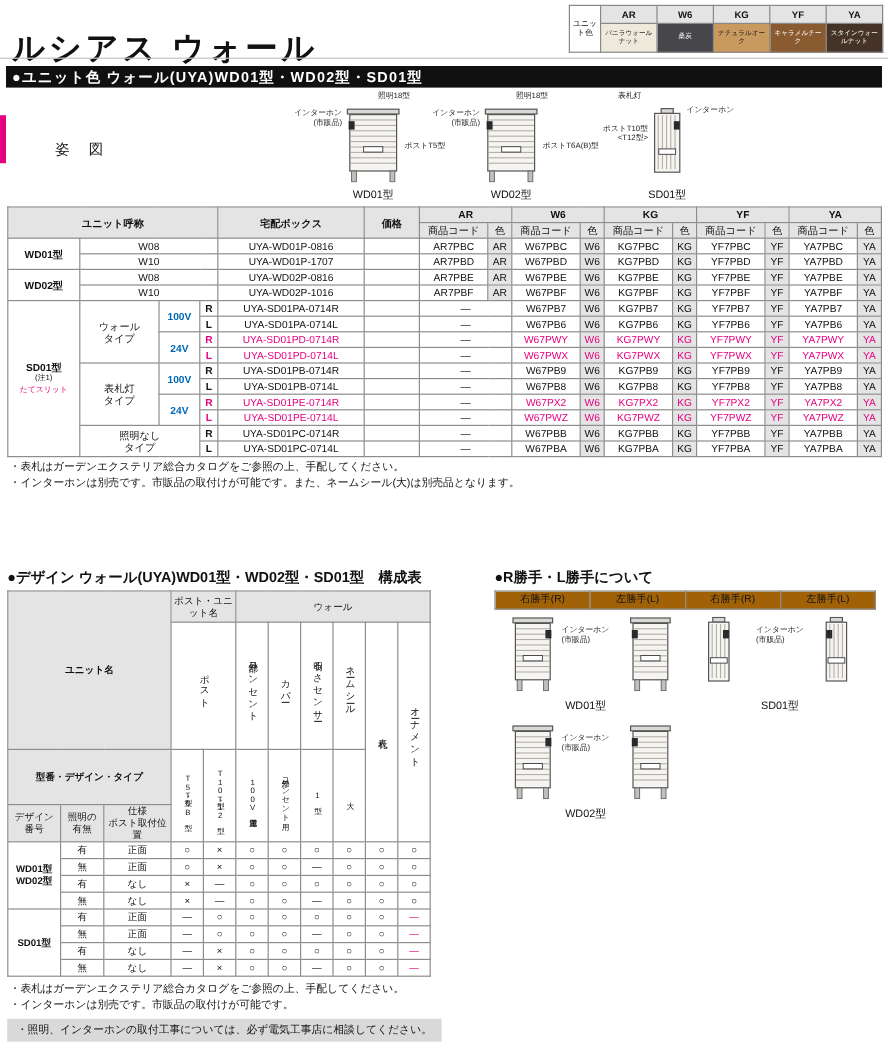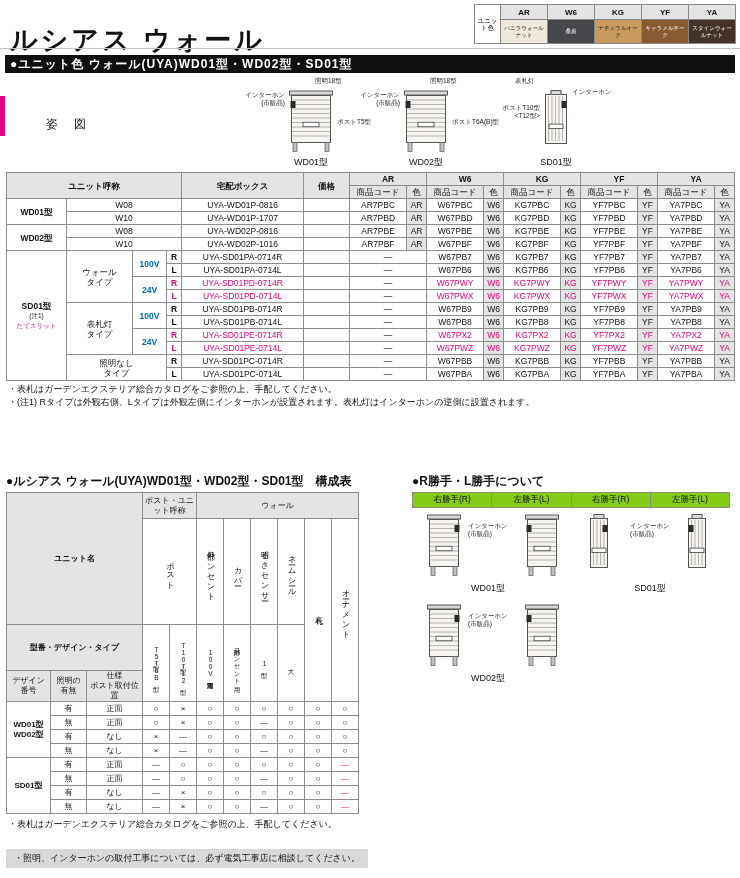--- a/index.html
+++ b/index.html
@@ -44,21 +44,21 @@
   #rl-title  { position:absolute; left:412px; top:473px; font-size:12px; font-weight:bold; }
 
   #comp-table { position:absolute; left:6px; top:492px; width:352px; }
   #comp-table td { font-size:8px; }
   .vert { writing-mode:vertical-rl; text-orientation:upright; margin:0 auto; letter-spacing:1px; font-size:8px; }
   .vert.sub { font-size:6.5px; letter-spacing:0; }
   .small-hd { font-size:7.5px; line-height:8.5px; }
 
   #rl-area { position:absolute; left:412px; top:492px; width:322px; height:270px; }
   #rl-headers { border-collapse:collapse; width:318px; table-layout:fixed; }
-  #rl-headers td { border:1px solid #8d8d8d; font-size:8.5px; text-align:center; height:15px; background:#84cc16; }
+  #rl-headers td { border:1px solid #8d8d8d; font-size:8.5px; text-align:center; height:15px; background:#a16207; }
   .rl-unit { position:absolute; }
   .rl-label { position:absolute; font-size:9px; text-align:center; }
 
   #notes2 { position:absolute; left:8px; top:818px; font-size:9px; line-height:13px; }
   #caution { position:absolute; left:6px; top:849px; background:#d9d9d9; font-size:9px; padding:3px 8px; }
 </style>
 </head>
 <body>
 
 <div id="title">ルシアス ウォール</div>
@@ -408,44 +408,44 @@
         <td class="code">YF7PBA</td>
         <td class="hd colorcode">YF</td>
         <td class="code">YA7PBA</td>
         <td class="hd colorcode">YA</td>
       </tr>
     </tbody>
   </table>
 
 <div id="notes1">
   <div>・表札はガーデンエクステリア総合カタログをご参照の上、手配してください。</div>
-  <div>・(注1) Rタイプは外観右側、Lタイプは外観左側にインターホンが設置されます。表札灯はインターホンの逆側に設置されます。</div>
+  <div>・インターホンは別売です。市販品の取付けが可能です。また、ネームシール(大)は別売品となります。</div>
 </div>
 
-<div id="sec2-title">●ルシアス ウォール(UYA)WD01型・WD02型・SD01型　構成表</div>
+<div id="sec2-title">●デザイン ウォール(UYA)WD01型・WD02型・SD01型　構成表</div>
 <div id="rl-title">●R勝手・L勝手について</div>
 
 <table id="comp-table" class="grid">
     <colgroup>
       <col style="width:44px">
       <col style="width:36px">
       <col style="width:56px">
       <col style="width:27px">
       <col style="width:27px">
       <col style="width:27px">
       <col style="width:27px">
       <col style="width:27px">
       <col style="width:27px">
       <col style="width:27px">
       <col style="width:27px">
     </colgroup>
     <tbody>
       <tr style="height:26px">
         <td class="hd b" colspan="3" rowspan="2">ユニット名</td>
-        <td class="hd small-hd" colspan="2">ポスト・ユニット呼称</td>
+        <td class="hd small-hd" colspan="2">ポスト・ユニット名</td>
         <td class="hd" colspan="6">ウォール</td>
       </tr>
       <tr style="height:106px">
         <td class="" colspan="2">
           <div class="vert ">ポスト</div>
         </td>
         <td class="">
           <div class="vert ">外部コンセント</div>
         </td>
         <td class="">
@@ -700,15 +700,16 @@
         <rect x="10" y="32.24" width="16" height="4.5" fill="#fff" stroke="#444" stroke-width="0.8"></rect>
         <rect x="5" y="52.5" width="4" height="9" fill="#c2c0bc" stroke="#666" stroke-width="0.8"></rect>
         <rect x="27" y="52.5" width="4" height="9" fill="#c2c0bc" stroke="#666" stroke-width="0.8"></rect>
         <rect x="2.5" y="11" width="5" height="7" fill="#2a2a2a"></rect>
       </svg></div>
     <div class="rl-label" style="left:0px;top:180px;width:152px">WD02型</div>
   </div>
 
 <div id="notes2">
   <div>・表札はガーデンエクステリア総合カタログをご参照の上、手配してください。</div>
+  <div>・インターホンは別売です。市販品の取付けが可能です。</div>
 </div>
 
 <div id="caution">・照明、インターホンの取付工事については、必ず電気工事店に相談してください。</div>
 
 </body></html>

